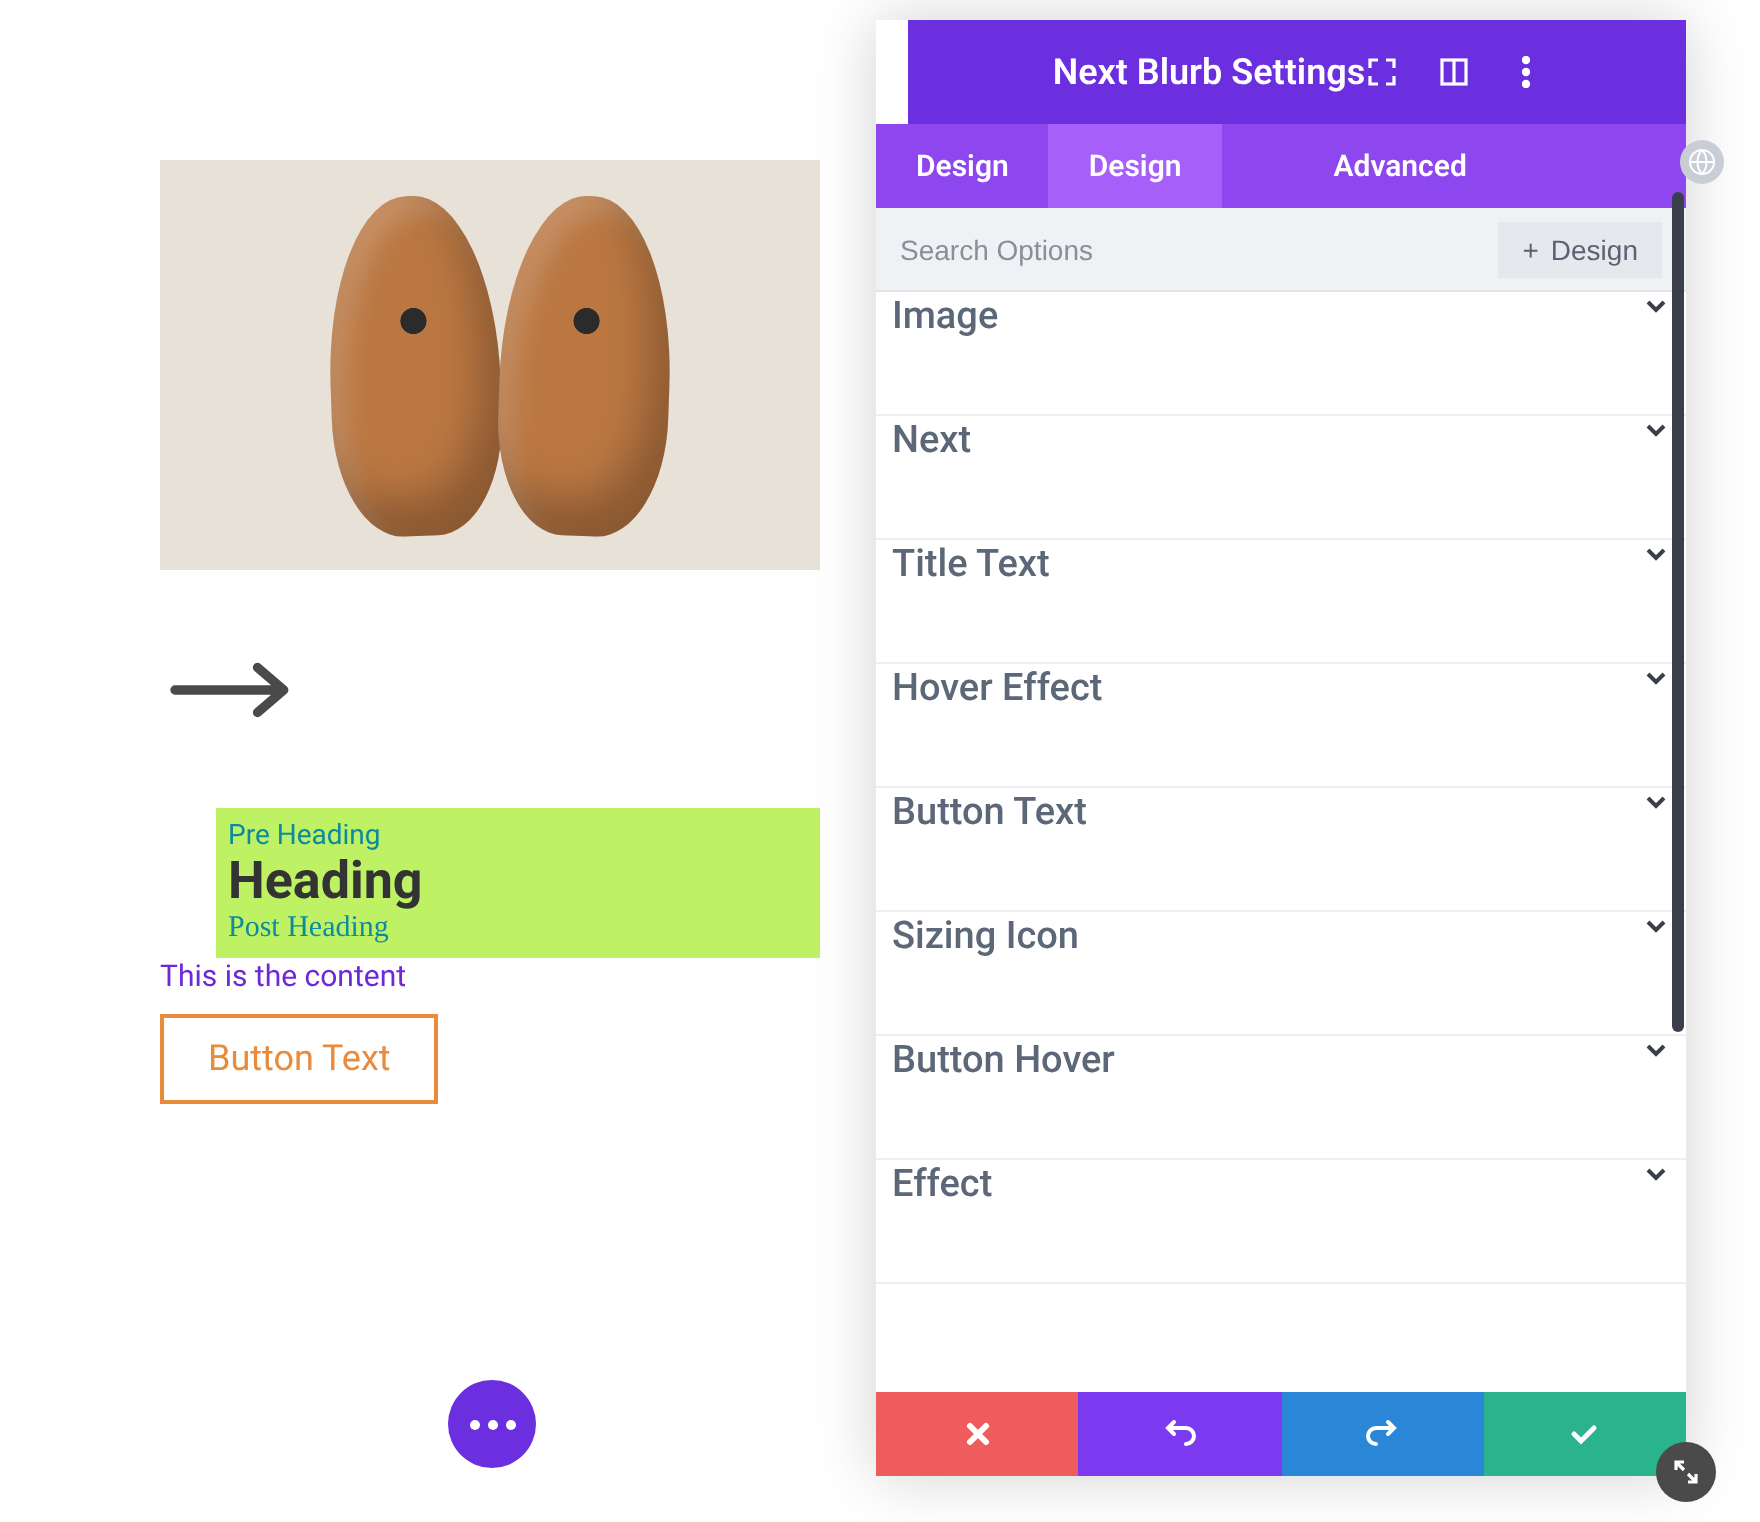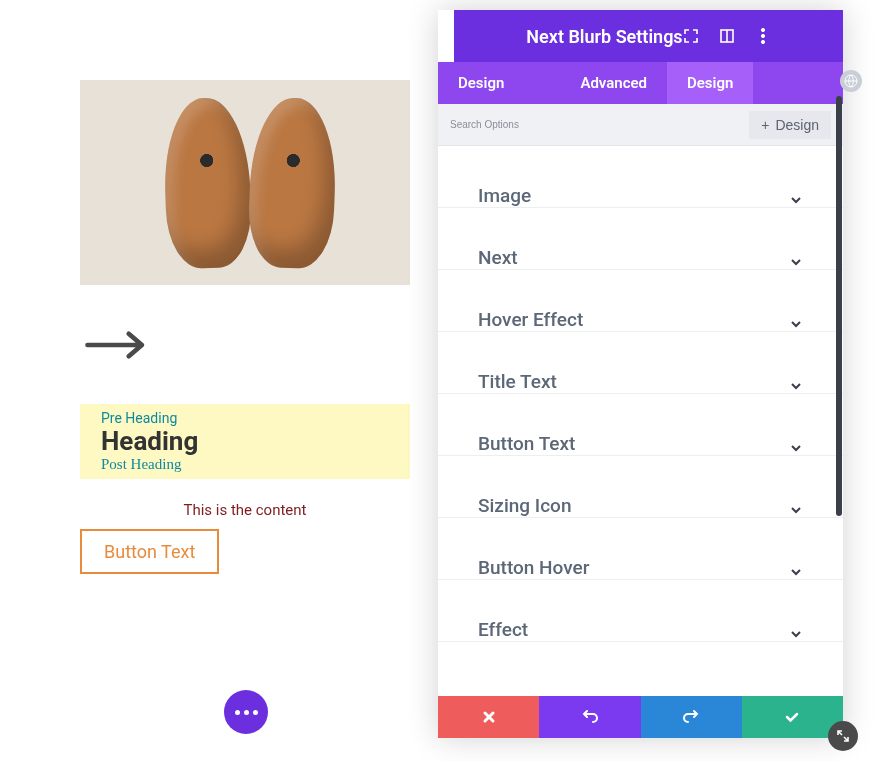--- a/index.html
+++ b/index.html
@@ -45,27 +45,28 @@
       background: radial-gradient(circle at 50% 50%, #2b2b2b 0%, #2b2b2b 20%, transparent 21%);
     }
     .arrow-row {
       margin-top: 40px;
     }
     .arrow-svg { width: 75px; height: 40px; }
     .arrow-svg path { stroke: #4a4a4a; stroke-width: 5; fill: none; stroke-linecap: round; stroke-linejoin: round; }
 
     .heading-block {
       margin-top: 35px;
-      background: #fef9c3;
-      padding: 6px 21px;
+      background: #bef264;
+      padding: 6px 6px;
+      margin-left: 28px;
     }
     .pre-heading { color: #0e8a9e; font-size: 14px; }
     .main-heading { color: #333; font-size: 26px; font-weight: 700; }
     .post-heading { color: #0e8a9e; font-size: 15px; font-family: Liberation Serif, serif; }
-    .content-text { color: #7f1d1d; font-size: 15px; margin-top: 22px; text-align: center; }
+    .content-text { color: #6d28d9; font-size: 15px; margin-top: 0; }
     .button-prev {
       display: inline-block;
       margin-top: 10px;
       border: 2px solid #e88b3b;
       color: #e88b3b;
       padding: 10px 22px;
       font-size: 18px;
       background: #fff;
     }
 
@@ -134,21 +135,21 @@
       align-items: center;
       padding: 0 12px;
       justify-content: space-between;
       border-bottom: 1px solid #e3e4e9;
     }
     .search-input {
       background: transparent;
       border: none;
       outline: none;
       color: #8a8e99;
-      font-size: 10px;
+      font-size: 14px;
       flex: 1;
     }
     .search-input::placeholder { color: #8a8e99; }
     .filter-btn {
       background: #e6e8ed;
       border: none;
       color: #5c6272;
       font-size: 14px;
       padding: 6px 12px;
       cursor: pointer;
@@ -157,23 +158,23 @@
       gap: 6px;
     }
 
     .sections {
       flex: 1;
       overflow-y: auto;
     }
     .section {
       height: 62px;
       display: flex;
-      align-items: flex-end;
+      align-items: flex-start;
       justify-content: space-between;
-      padding: 0 40px;
+      padding: 0 8px;
       border-bottom: 1px solid #eceef2;
       cursor: pointer;
       gap: 11px;
     }
     .section-label {
       color: #5c6777;
       font-size: 19px;
       font-weight: 500;
     }
     .chev { width: 14px; height: 14px; }
@@ -279,25 +280,25 @@
             <circle cx="2" cy="14" r="1.6" fill="#fff"></circle>
           </svg>
       </div>
     </div>
   </div>
 
   <div class="panel-tabs">
     <div class="tab">
         <span>Design</span>
       </div>
+    <div class="tab active">
+        <span>Design</span>
+      </div>
     <div class="tab" style="margin-left:36px">
         <span>Advanced</span>
-      </div>
-    <div class="tab active">
-        <span>Design</span>
       </div>
   </div>
 
   <div class="search-row">
     <input class="search-input" placeholder="Search Options" style="">
     <button class="filter-btn">
       <span>+</span>
       <span>Design</span>
     </button>
   </div>
@@ -309,27 +310,27 @@
           <path d="M3 5l4 4 4-4"></path>
         </svg>
     </div>
     <div class="section">
       <span class="section-label">Next</span>
       <svg class="chev" viewBox="0 0 14 14">
           <path d="M3 5l4 4 4-4"></path>
         </svg>
     </div>
     <div class="section">
+      <span class="section-label">Title Text</span>
+      <svg class="chev" viewBox="0 0 14 14">
+          <path d="M3 5l4 4 4-4"></path>
+        </svg>
+    </div>
+    <div class="section">
       <span class="section-label">Hover Effect</span>
-      <svg class="chev" viewBox="0 0 14 14">
-          <path d="M3 5l4 4 4-4"></path>
-        </svg>
-    </div>
-    <div class="section">
-      <span class="section-label">Title Text</span>
       <svg class="chev" viewBox="0 0 14 14">
           <path d="M3 5l4 4 4-4"></path>
         </svg>
     </div>
     <div class="section">
       <span class="section-label">Button Text</span>
       <svg class="chev" viewBox="0 0 14 14">
           <path d="M3 5l4 4 4-4"></path>
         </svg>
     </div>

